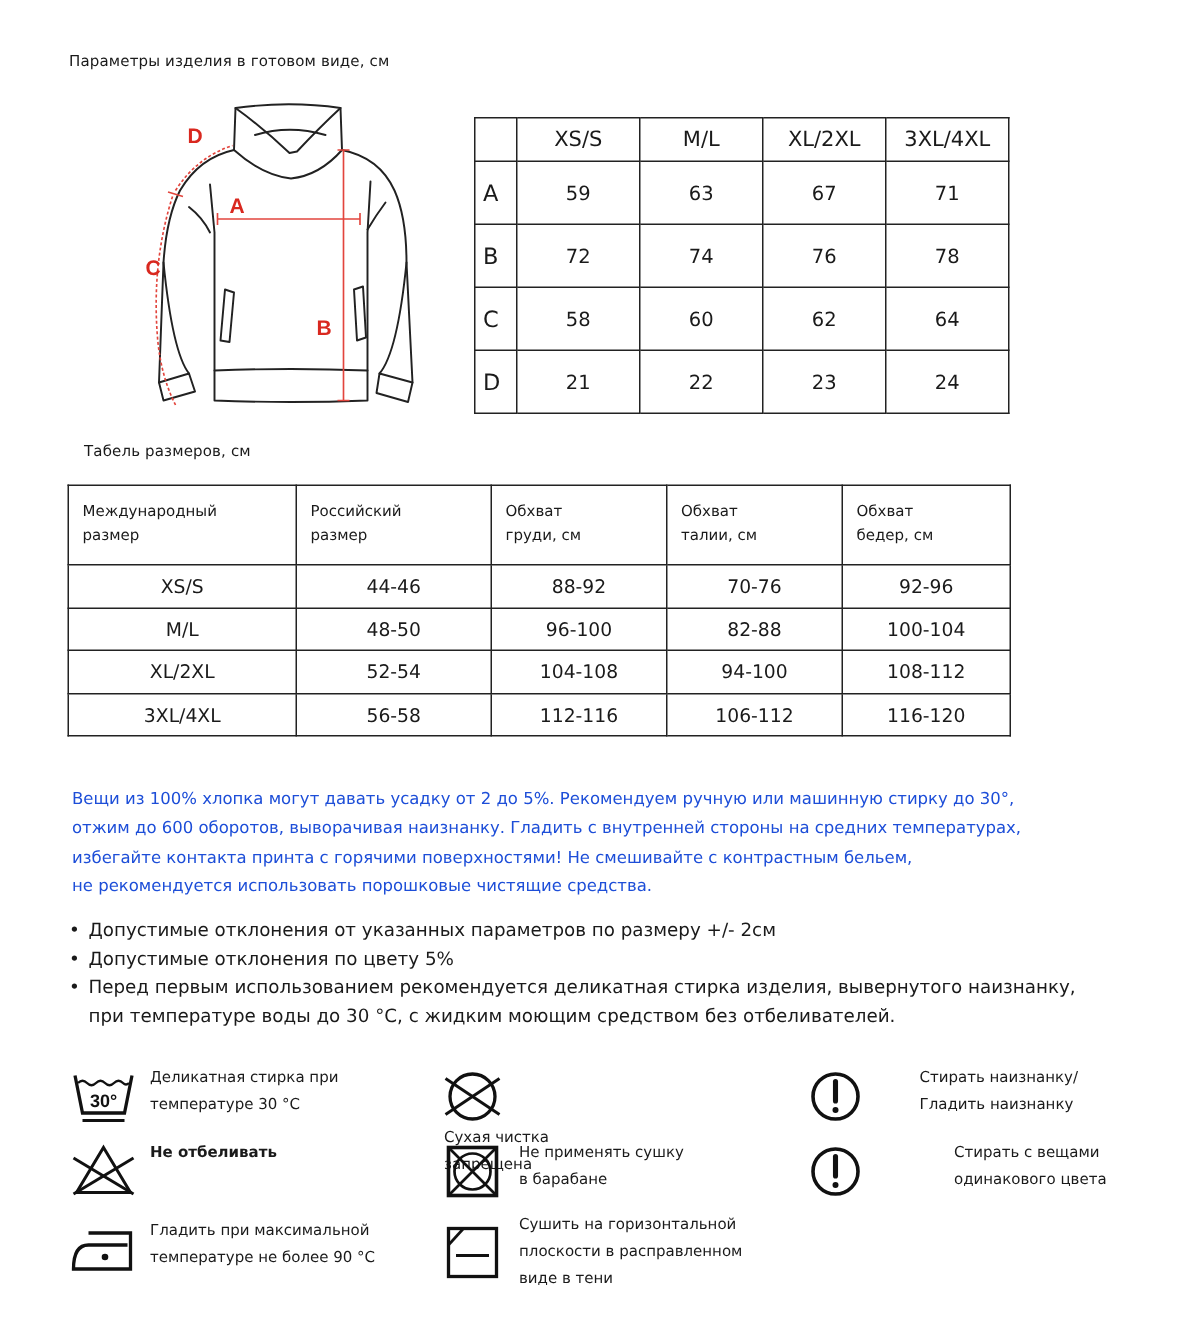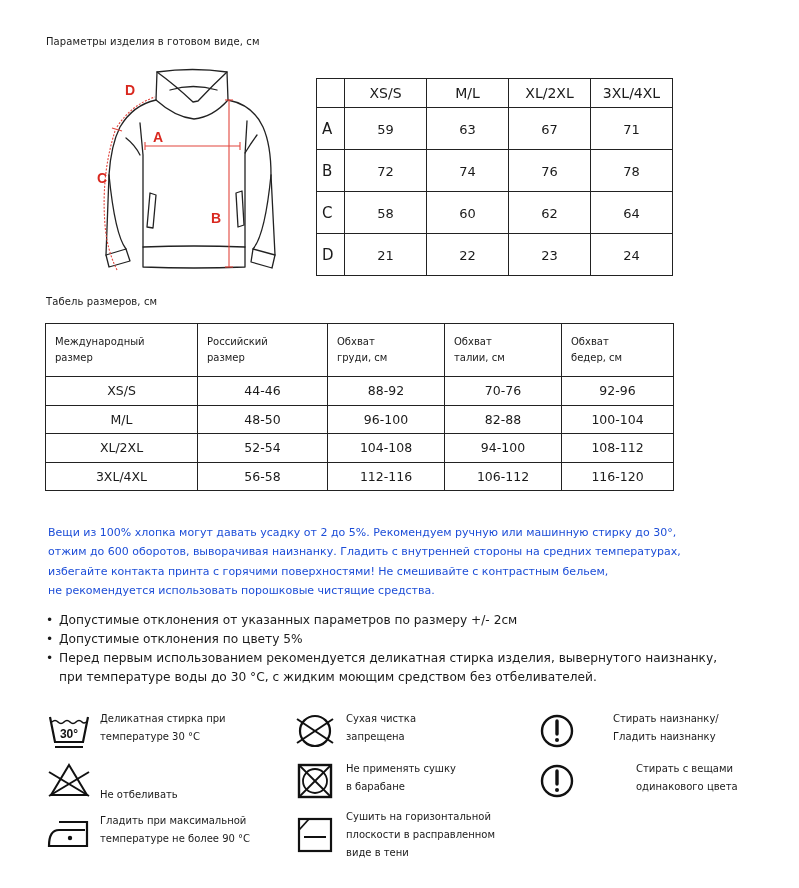--- a/index.html
+++ b/index.html
@@ -123,21 +123,21 @@
   <tr class="r">
     <td class="rl">D</td>
     <td class="v">21</td>
     <td class="v">22</td>
     <td class="v">23</td>
     <td class="v">24</td>
   </tr>
 </tbody>
   </table>
 
-<div class="abs title" style="left:46px; top:296px;">Табель размеров, см</div>
+<div class="abs title" style="left:56px; top:296px;">Табель размеров, см</div>
 
 <table id="t2" class="abs">
   <tbody>
       <tr class="h">
     <td style="width:142px"><span>Международный</span><br><span>размер</span></td>
     <td style="width:120px"><span>Российский</span><br><span>размер</span></td>
     <td style="width:107px"><span>Обхват</span><br><span>груди, см</span></td>
     <td style="width:107px"><span>Обхват</span><br><span>талии, см</span></td>
     <td style="width:102px"><span>Обхват</span><br><span>бедер, см</span></td>
   </tr>
@@ -198,34 +198,34 @@
 </div>
 
 <div class="care" style="left:44px; top:760px;">
   <div class="ic">
     <svg width="48" height="38" viewBox="0 0 48 38">
       <path d="M24 3 L42 33 L6 33 Z" fill="none" stroke="#111" stroke-width="2"></path>
       <line x1="4" y1="10" x2="44" y2="34" stroke="#111" stroke-width="2"></line>
       <line x1="44" y1="10" x2="4" y2="34" stroke="#111" stroke-width="2"></line>
     </svg>
   </div>
-  <div class="tx" style="margin-top:26px;"><span>Не отбеливать</span></div>
+  <div class="tx" style="margin-top:0;font-weight:bold;"><span>Не отбеливать</span></div>
 </div>
 
 <div class="care" style="left:44px; top:812px;">
   <div class="ic">
     <svg width="48" height="38" viewBox="0 0 48 38">
       <path d="M14 8 L42 8 L42 32 L4 32 Q4 16 14 16 L40 16" fill="none" stroke="#111" stroke-width="2.2"></path>
       <circle cx="25" cy="24" r="2.2" fill="#111"></circle>
     </svg>
   </div>
   <div class="tx"><span>Гладить при максимальной</span><br><span>температуре не более 90 °С</span></div>
 </div>
 
-<div class="care" style="left:290px; top:710px;">
+<div class="care" style="left:290px; top:710px;flex-direction:column;">
   <div class="ic">
     <svg width="48" height="38" viewBox="0 0 48 38">
       <circle cx="24" cy="19" r="15" fill="none" stroke="#111" stroke-width="2.2"></circle>
       <line x1="6" y1="7" x2="42" y2="31" stroke="#111" stroke-width="2"></line>
       <line x1="42" y1="7" x2="6" y2="31" stroke="#111" stroke-width="2"></line>
     </svg>
   </div>
   <div class="tx"><span>Сухая чистка</span><br><span>запрещена</span></div>
 </div>
 

